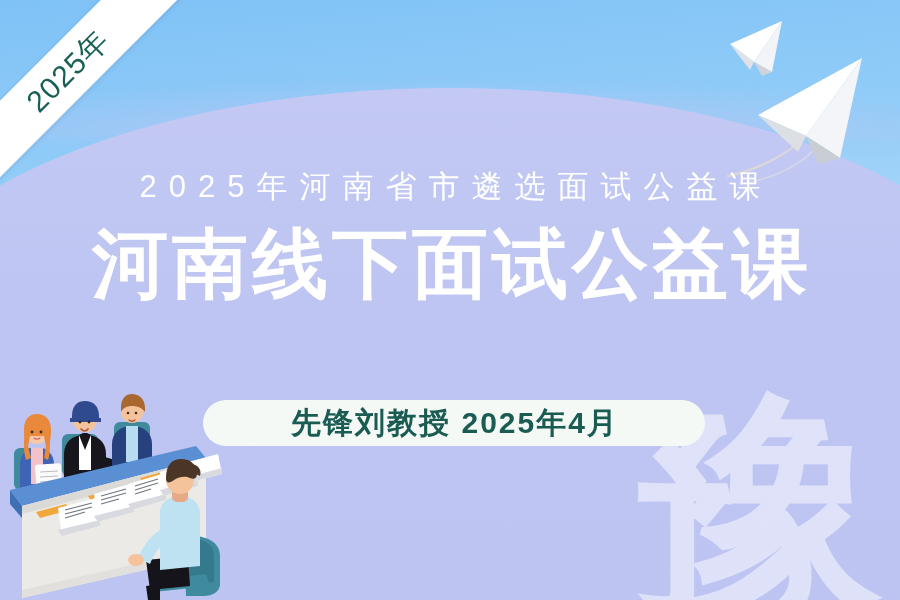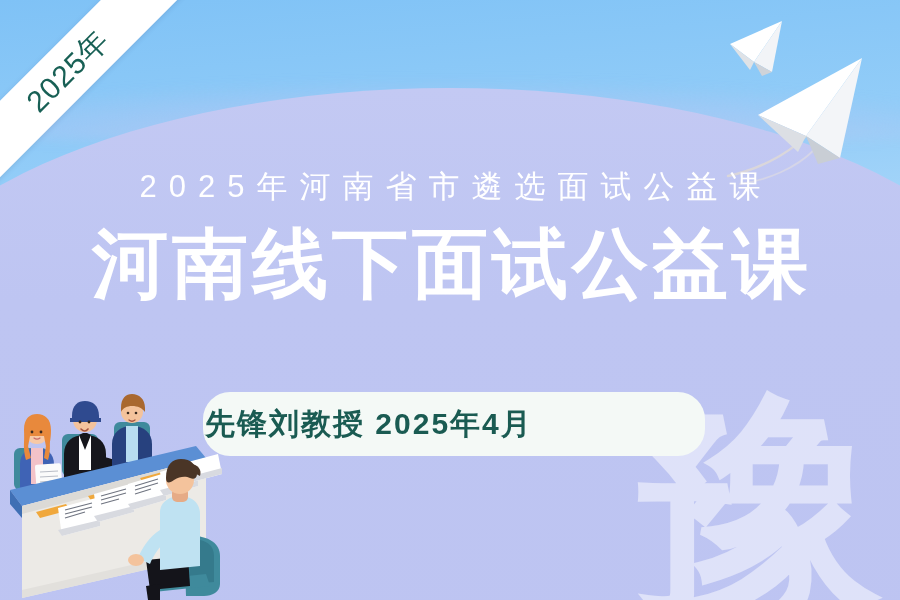--- a/index.html
+++ b/index.html
@@ -130,28 +130,28 @@
     text-indent: 4px;
     line-height: 1.08;
     font-family: "Liberation Sans", "DejaVu Sans", sans-serif;
     text-align: center;
   }
 
   
   .pill {
     position: absolute;
     left: 203px;
-    top: 392px;
+    top: 400px;
     width: 502px;
-    height: 64px;
+    height: 46px;
     border-radius: 27px;
     background: #f4f9f6;
     display: flex;
     align-items: center;
-    justify-content: flex-start;
+    justify-content: center;
   }
   .pill-text {
     color: #1a5b52;
     font-size: 30px;
     font-weight: 700;
     letter-spacing: 2px;
     text-indent: 2px;
     white-space: nowrap;
     font-family: "Liberation Sans", "DejaVu Sans", sans-serif;
   }

